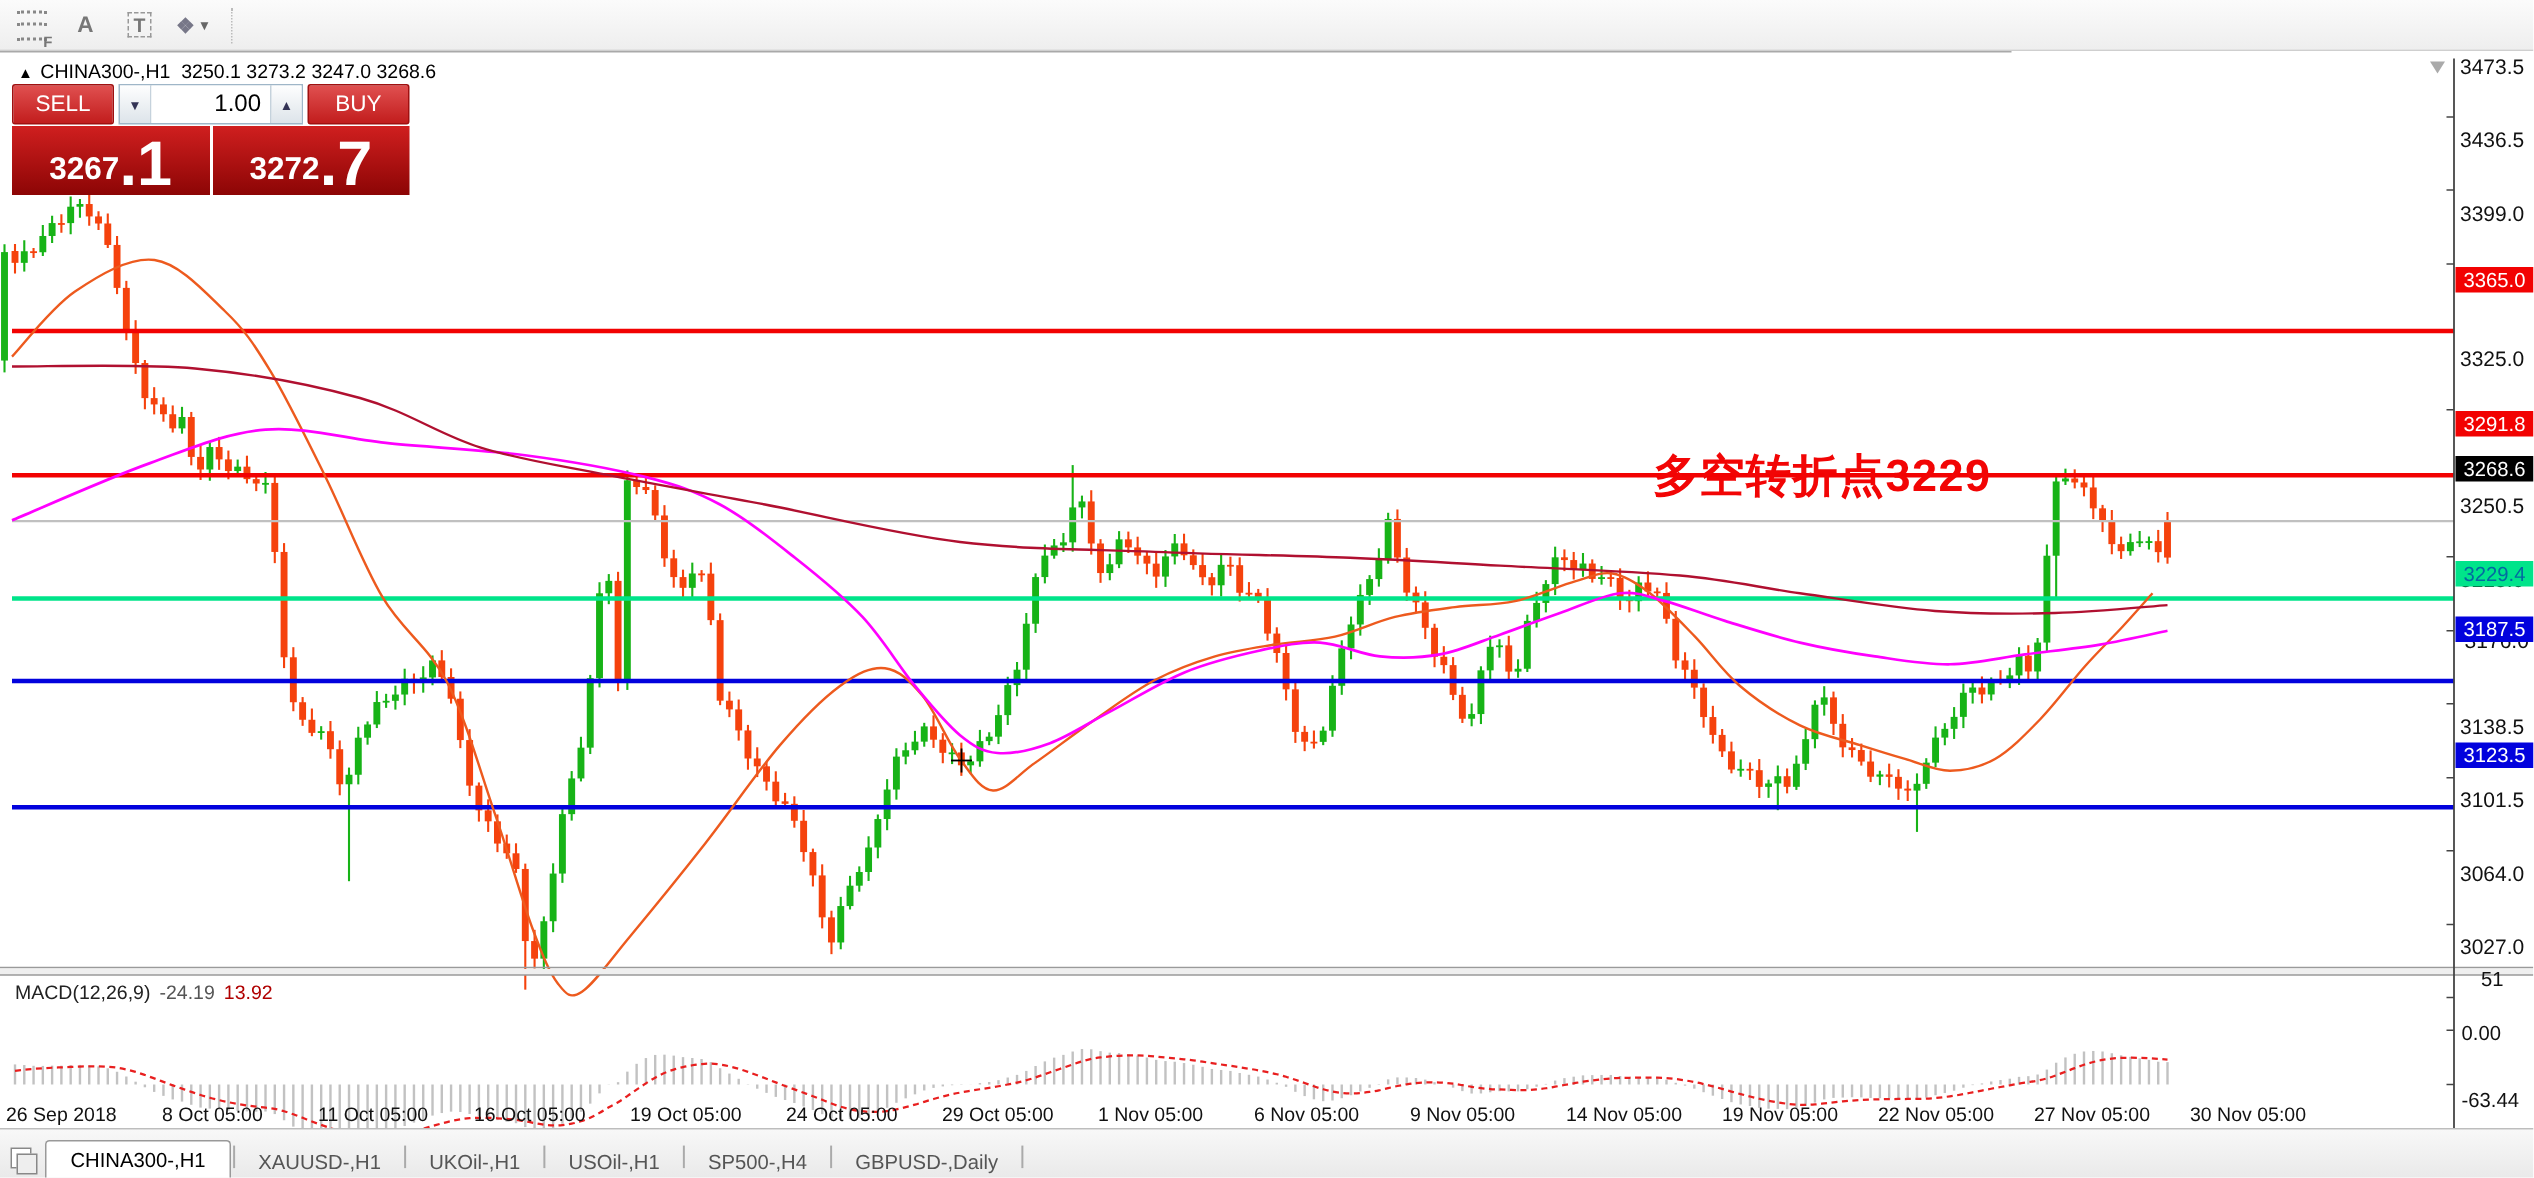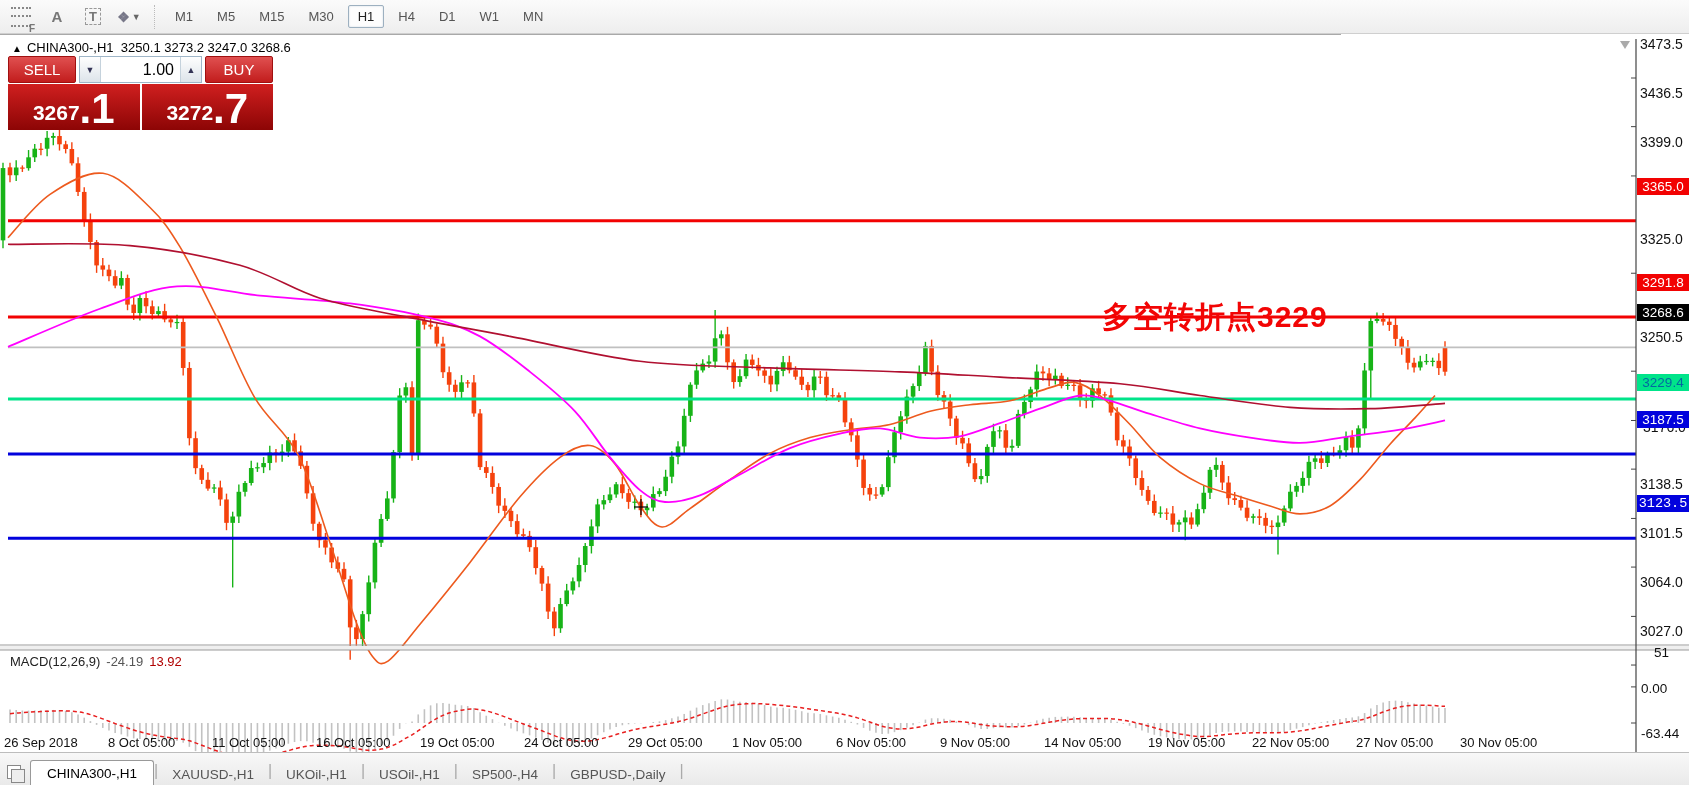--- a/index.html
+++ b/index.html
@@ -72,31 +72,20 @@
       </div>
     <div class="tbicon">A</div>
     <div class="tbicon">
         <span class="tbox">T</span>
       </div>
     <div class="tbicon">
       <span class="arrowsglyph">❖</span>
         <span class="caret">▼</span>
     </div>
     <div class="tbsep"></div>
-    <div id="tfgroup" style="display:flex;">
-        <div class="tfbtn">M1</div>
-        <div class="tfbtn">M5</div>
-        <div class="tfbtn">M15</div>
-        <div class="tfbtn">M30</div>
-        <div class="tfbtn active">H1</div>
-        <div class="tfbtn">H4</div>
-        <div class="tfbtn">D1</div>
-        <div class="tfbtn">W1</div>
-        <div class="tfbtn">MN</div>
-      </div>
   </div>
 
   <div id="chartwin">
     <div id="chartheader">
       <span class="tri">▲</span><span>CHINA300-,H1</span>&nbsp;&nbsp;<span>3250.1 3273.2 3247.0 3268.6</span>
     </div>
 
     <svg id="plot" width="1689" height="717">
         <g>
           <line x1="3" y1="127.8014725216934" x2="3" y2="213.2603207993689" stroke="#17b317" stroke-width="1.4"></line>
@@ -895,21 +884,21 @@
         <div class="ptick" style="top: 343.493px;">3213.0</div>
         <div class="ptick" style="top: 384px; text-align: center;">3176.0</div>
         <div class="ptick" style="top: 441.442px;">3138.5</div>
         <div class="ptick" style="top: 490.088px;">3101.5</div>
         <div class="ptick" style="top: 539.391px;">3064.0</div>
         <div class="ptick" style="top: 588.037px;">3027.0</div>
         <div class="pbadge" style="top: 142.651px; background: rgb(242, 2, 2); color: #ffffff;">3365.0</div>
         <div class="pbadge" style="top: 238.89px; background: rgb(242, 2, 2); color: rgb(255, 255, 255);">3291.8</div>
         <div class="pbadge" style="top: 339px; background: rgb(0, 228, 138); color: #0369a1;">3229.4</div>
         <div class="pbadge" style="top: 376.019px; background: rgb(2, 2, 221); color: rgb(255, 255, 255);">3187.5</div>
-        <div class="pbadge" style="top: 460.163px; background: rgb(2, 2, 221); color: rgb(255, 255, 255); font-family: Liberation Mono, monospace;">3123.5</div>
+        <div class="pbadge" style="top: 460.163px; background: rgb(2, 2, 221); color: rgb(255, 255, 255);">3123.5</div>
         <div class="pbadge" style="top: 269.393px; background: rgb(0, 0, 0); color: rgb(255, 255, 255);">3268.6</div>
       </div>
     <div id="timelabels">
         <div class="tlabel" style="left: 4px;">26 Sep 2018</div>
         <div class="tlabel" style="left: 108px;">8 Oct 05:00</div>
         <div class="tlabel" style="left: 212px;">11 Oct 05:00</div>
         <div class="tlabel" style="left: 316px;">16 Oct 05:00</div>
         <div class="tlabel" style="left: 420px;">19 Oct 05:00</div>
         <div class="tlabel" style="left: 524px;">24 Oct 05:00</div>
         <div class="tlabel" style="left: 628px;">29 Oct 05:00</div>

